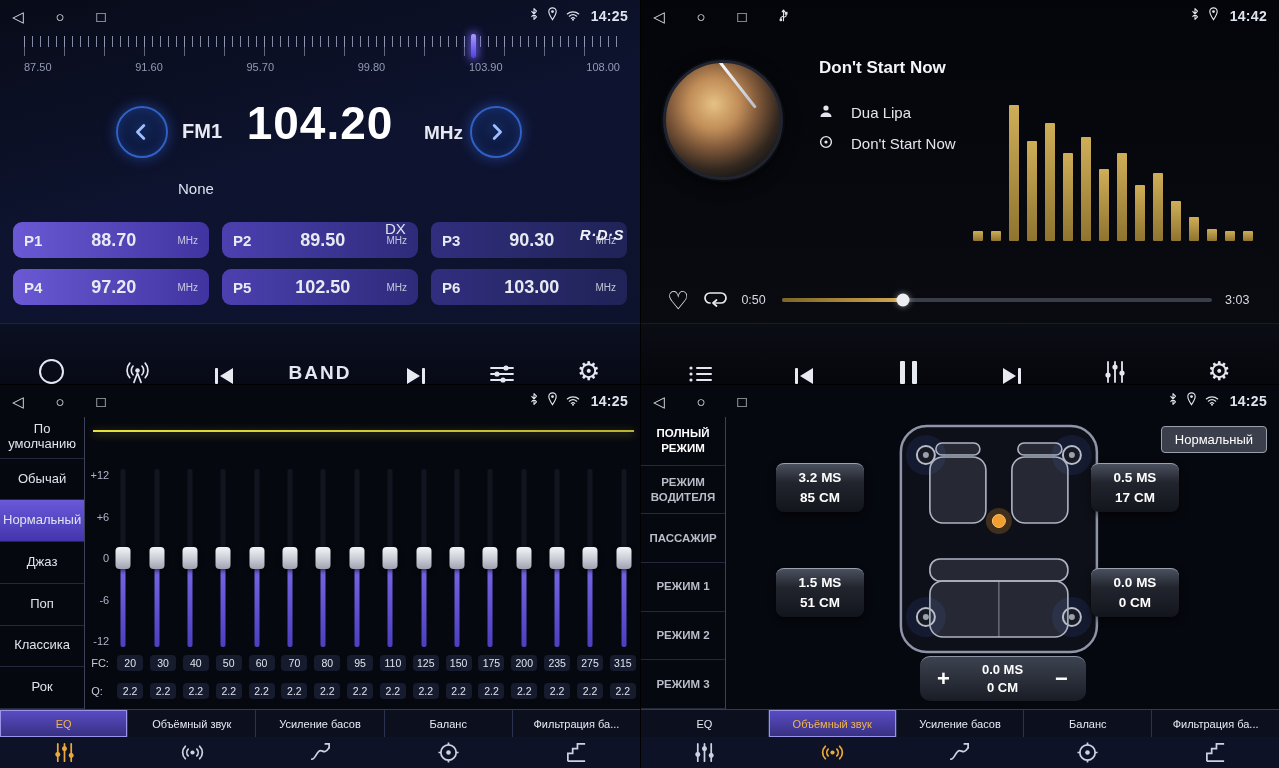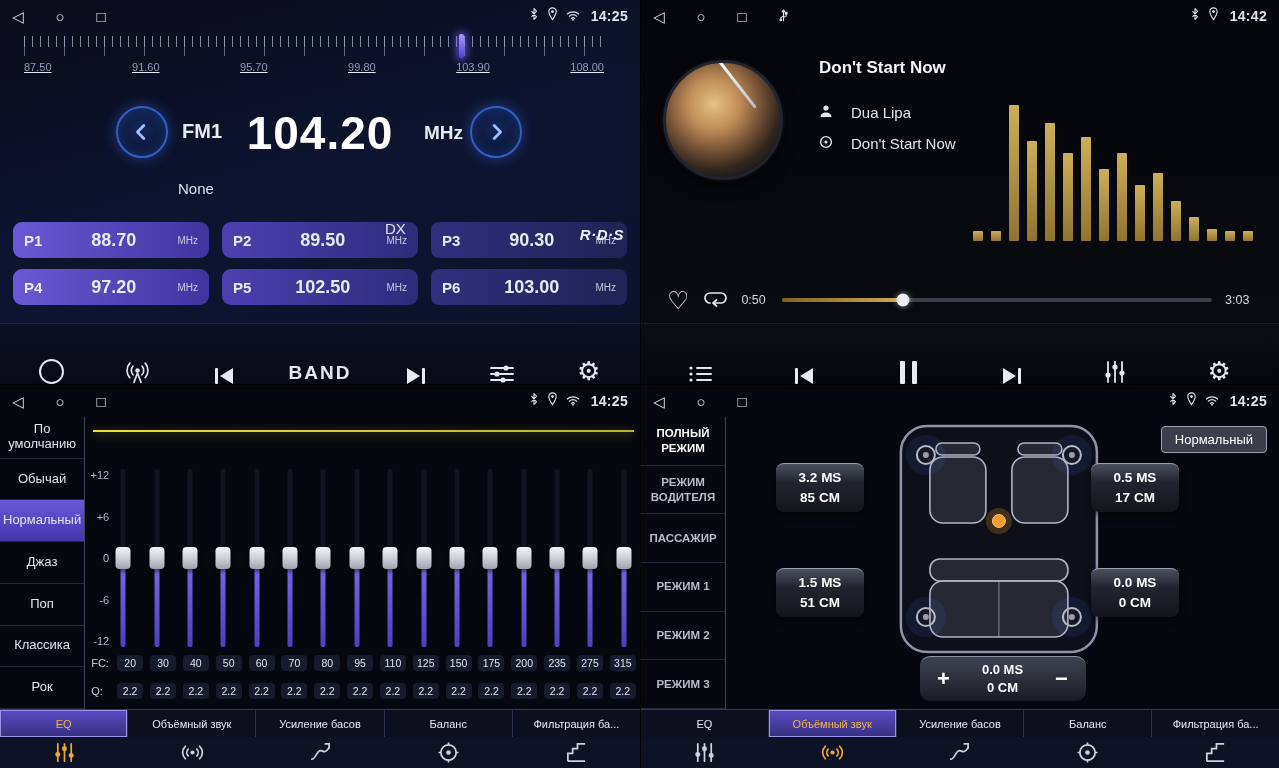--- a/index.html
+++ b/index.html
@@ -12,39 +12,39 @@
   .q-surround{background:#06080f;border-left:1px solid #000;border-top:1px solid #000;}
 
   
   .statusbar{flex:0 0 32px;display:flex;align-items:center;justify-content:space-between;padding:0 12px;}
   .nav-keys{display:flex;gap:32px;font-size:15px;color:#dfe3ee;align-items:center;}
   .nk{cursor:pointer;line-height:1;}
   .status-icons{display:flex;align-items:center;gap:8px;color:#dfe3ee;}
   .status-time{font-size:14px;font-weight:700;margin-left:3px;letter-spacing:.3px;}
 
   
-  .dial{flex:0 0 46px;padding:4px 36px 0 24px;text-decoration:underline;}
+  .dial{flex:0 0 46px;padding:4px 20px 0 24px;}
   .ruler{position:relative;height:20px;background:
     repeating-linear-gradient(90deg,rgba(152,160,188,.85) 0 1px,transparent 1px 8px),
     repeating-linear-gradient(90deg,rgba(152,160,188,.6) 0 1px,transparent 1px 40px);
     background-size:100% 11px,100% 20px;background-repeat:no-repeat;background-position:top left;}
   .tune-indicator{position:absolute;top:-2px;width:5px;height:24px;border-radius:2px;
     background:linear-gradient(180deg,#a89bff,#4f3fe0);box-shadow:0 0 9px 2px rgba(120,100,255,.8);}
   .ruler-labels{display:flex;justify-content:space-between;margin-top:5px;font-size:11px;color:#929ab4;}
 
   
   .tuner{position:relative;flex:0 0 136px;}
   .chev-btn{position:absolute;width:52px;height:52px;border-radius:50%;border:2px solid #2f62c4;
     background:radial-gradient(circle at 50% 40%,#132657 0%,#0a1436 75%);
     display:flex;align-items:center;justify-content:center;cursor:pointer;
     box-shadow:0 0 14px rgba(60,110,255,.45),inset 0 0 12px rgba(70,120,255,.3);}
   .chev-left{left:116px;top:24px;}
   .chev-right{right:118px;top:24px;}
   .band-name{position:absolute;left:182px;top:38px;font-size:20px;font-weight:600;}
-  .freq-big{position:absolute;left:50%;top:24px;transform:translateX(-50%);font-size:46px;font-weight:700;letter-spacing:1px;color:#fff;}
+  .freq-big{position:absolute;left:50%;top:14px;transform:translateX(-50%);font-size:46px;font-weight:700;letter-spacing:1px;color:#fff;}
   .freq-unit{position:absolute;left:424px;top:40px;font-size:19px;font-weight:600;}
   .signal-none{position:absolute;left:178px;top:98px;font-size:15px;color:#dde2ef;}
   .dx-label{position:absolute;left:385px;top:98px;font-size:15px;color:#dde2ef;margin-top:40px;}
   .rds-badge{position:absolute;right:16px;top:112px;font-size:15px;font-style:italic;font-weight:800;letter-spacing:.5px;color:#f2f3f7;margin-top:32px;}
 
   
   .presets{display:grid;grid-template-columns:repeat(3,1fr);gap:11px 13px;padding:4px 13px 0;}
   .preset{height:36px;border-radius:9px;display:flex;align-items:center;padding:0 11px;cursor:pointer;}
   .preset.c0{background:linear-gradient(90deg,#6a59d4,#4034a0);}
   .preset.c1{background:linear-gradient(90deg,#4c40b0,#2e2b7a);}

